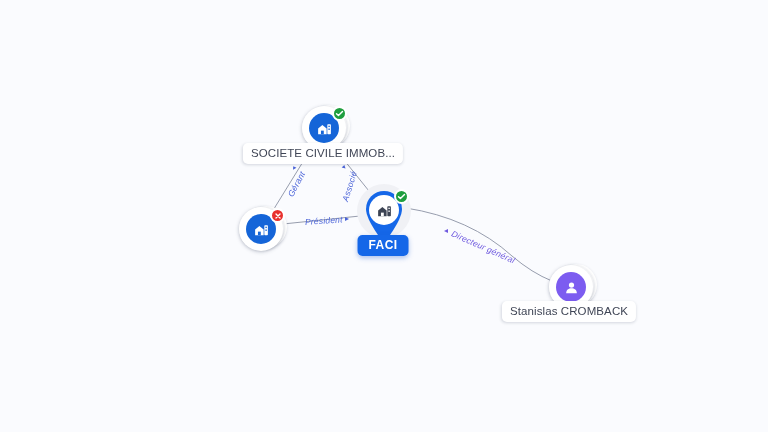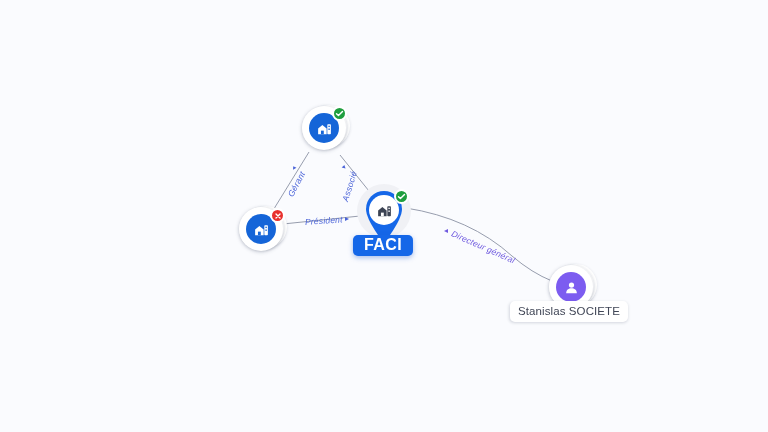--- a/index.html
+++ b/index.html
@@ -137,21 +137,21 @@
     line-height: 12px;
     color: #404656;
     white-space: nowrap;
     box-shadow: 0 1px 3px rgba(40,50,80,0.18);
     letter-spacing: 0.1px;
   }
   .node-label.primary {
     background: #1567e8;
     color: #ffffff;
     font-weight: bold;
-    font-size: 16px;
+    font-size: 12px;
     letter-spacing: 0.4px;
     padding: 4px 11px 5px 11px;
     box-shadow: 0 2px 5px rgba(20,80,200,0.35);
   }
 
   
   .edge-label {
     position: absolute;
     font-size: 8.5px;
     font-style: italic;
@@ -212,20 +212,21 @@
         </svg>
       </div>
     </div>
     <div class="badge green">
       <svg width="9" height="9" viewBox="0 0 12 12" aria-hidden="true">
         <path d="M2 6.2 L4.6 8.8 L10 3.2" fill="none" stroke="#ffffff" stroke-width="1.9" stroke-linecap="round" stroke-linejoin="round"></path>
       </svg>
     </div>
     <div class="node-hit"></div>
   </div>
+  <div class="node-label" style="left:323px; top:143px;">SOCIETE CIVILE IMMOB...</div>
 
   <div class="node" style="left:261px; top:229px;">
     <div class="stack s1"></div>
     <div class="stack s2"></div>
     <div class="stack s3"></div>
     <div class="disc">
       <div class="inner-circle blue">
         <svg width="17" height="17" viewBox="0 0 24 24" aria-hidden="true">
           <path d="M3 20 L3 12 L9 7 L15 12 L15 20 Z" fill="#ffffff"></path>
           <rect x="7" y="15" width="4" height="5" fill="#1565d8"></rect>
@@ -275,15 +276,15 @@
     <div class="disc">
       <div class="inner-circle purple">
         <svg width="17" height="17" viewBox="0 0 24 24" aria-hidden="true">
           <circle cx="12" cy="8.5" r="3.7" fill="#ffffff"></circle>
           <path d="M4.5 20 C4.5 15.4 8 13.2 12 13.2 C16 13.2 19.5 15.4 19.5 20 Z" fill="#ffffff"></path>
         </svg>
       </div>
     </div>
     <div class="node-hit"></div>
   </div>
-  <div class="node-label" style="left:569px; top:301px;">Stanislas SOCIETE</div>
+  <div class="node-label" style="left:569px; top:301px;">Stanislas CROMBACK</div>
 
 </div>
 
 </body></html>

